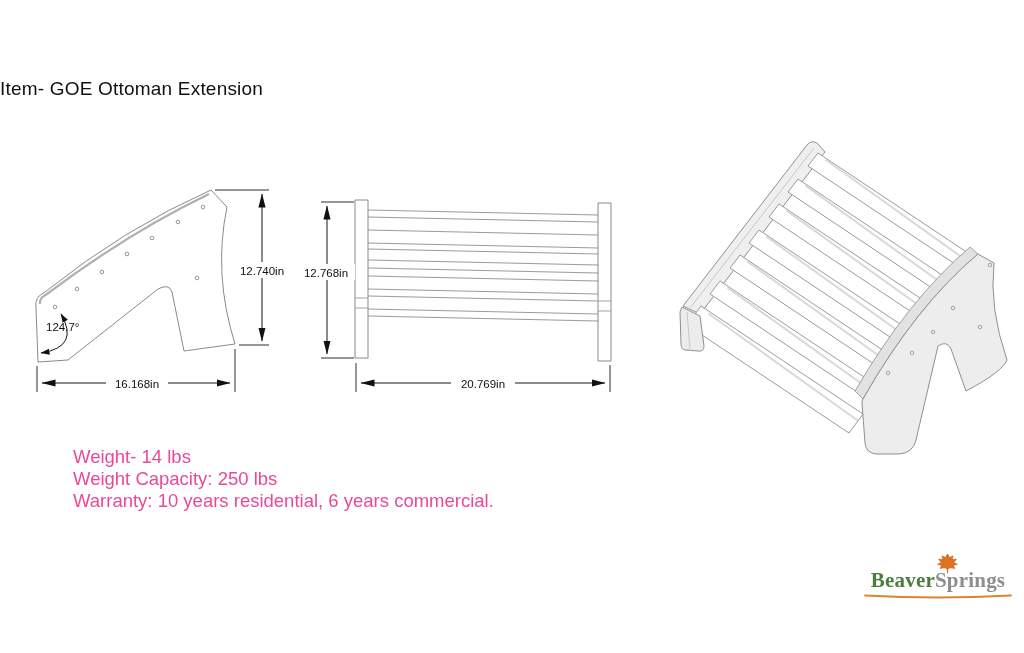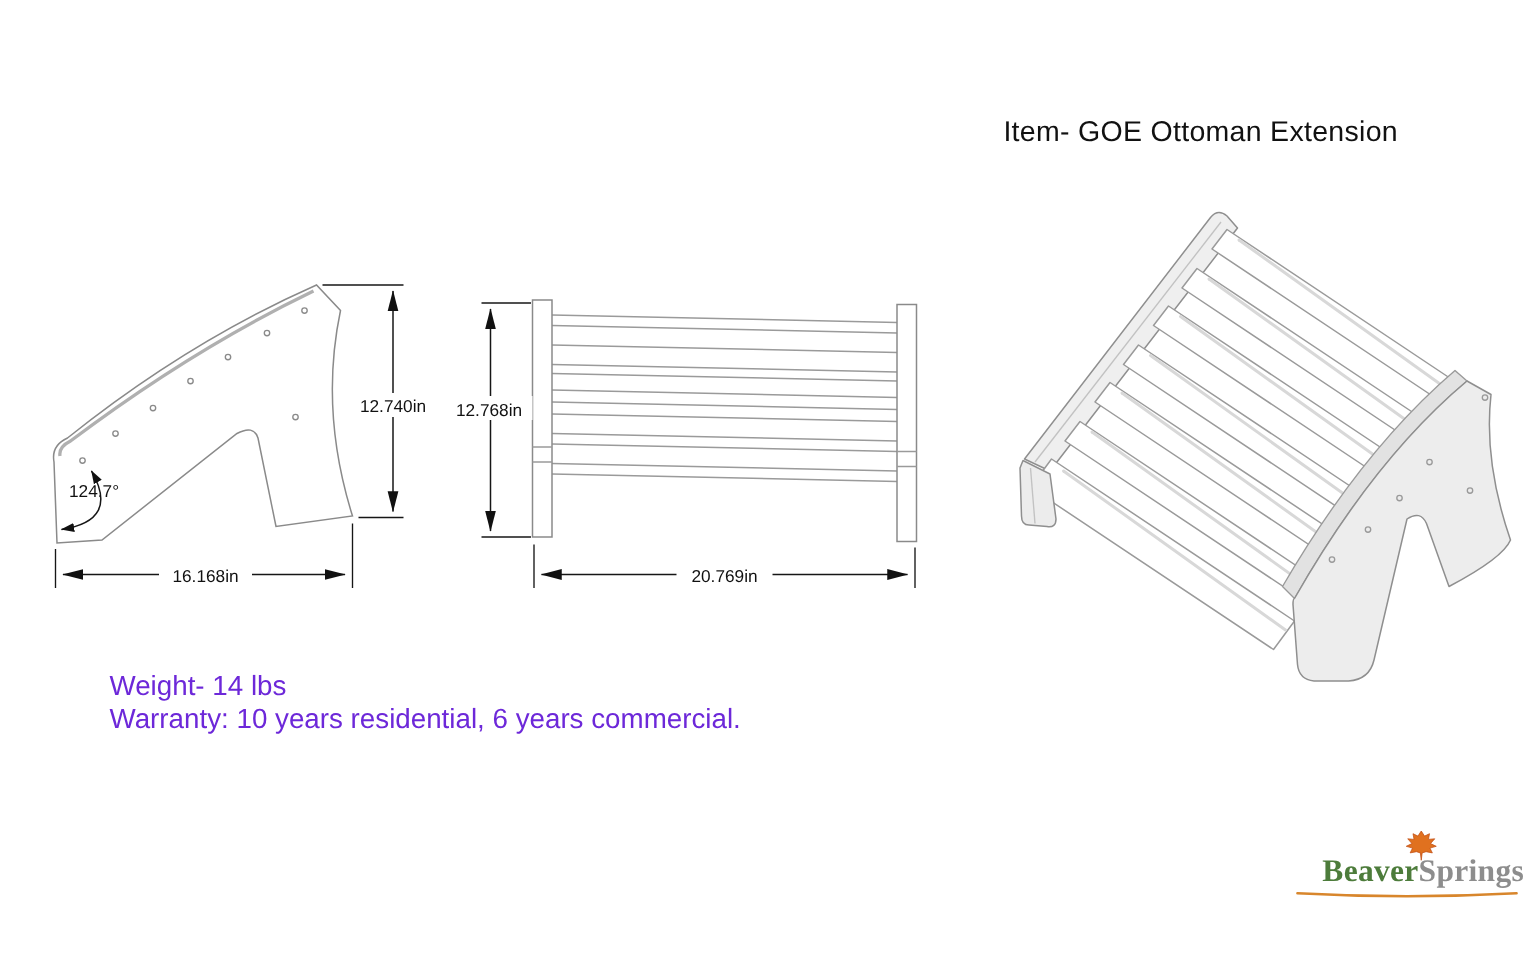--- a/index.html
+++ b/index.html
@@ -5,38 +5,38 @@
   html,body{margin:0;padding:0;background:#ffffff;}
   .sheet{
     position:relative;
     width:1024px;height:653px;
     background:#ffffff;
     overflow:hidden;
     font-family:"Liberation Sans", sans-serif;
   }
   .page-title{
     position:absolute;left:0;top:78px;width:932px;
-    text-align:right;
+    text-align:left;
     font-size:19px;color:#111;
     font-weight:400;letter-spacing:0.2px;
   }
   .drawing-svg{position:absolute;left:0;top:0;}
   .specs{
     position:absolute;left:73px;top:446px;
-    font-size:18.5px;line-height:22px;color:#6d28d9;
+    font-size:18.5px;line-height:22px;color:#ec4899;
   }
   .logo{
     position:absolute;left:860px;top:554px;width:156px;height:48px;
   }
   .logo-leaf{position:absolute;left:76px;top:0;width:23px;height:20px;}
   .logo-text{
     position:absolute;left:0;top:14px;width:100%;
     font-family:"Liberation Serif", serif;
     font-weight:bold;font-size:21px;letter-spacing:0.2px;
-    text-align:right;white-space:nowrap;
+    text-align:center;white-space:nowrap;
   }
   .logo-underline{position:absolute;left:4px;top:40px;width:148px;height:6px;}
   .dim-text{font-family:"Liberation Sans", sans-serif;font-size:11.5px;fill:#111;}
 </style>
 </head>
 <body>
 
 <div class="sheet">
 
   <div class="page-title">Item- GOE Ottoman Extension</div>
@@ -175,20 +175,21 @@
         <circle cx="933" cy="332" r="1.8"></circle>
           <circle cx="953" cy="308" r="1.8"></circle>
         <circle cx="980" cy="327" r="1.8"></circle>
           <circle cx="990" cy="265" r="1.8"></circle>
       </g>
     </g>
   </svg>
 
   <div class="specs">
     <div>Weight- 14 lbs</div>
+    <div>Weight Capacity: 250 lbs</div>
     <div>Warranty: 10 years residential, 6 years commercial.</div>
   </div>
 
   <div class="logo">
     <svg class="logo-leaf" viewBox="0 0 22 20">
       <path d="M11 0 L13.2 3.4 L16.5 1.8 L15.8 5.6 L20 5.2 L17.2 8.4 L21 10.2 L16.8 11.4 L18.4 14.6 L14.2 13.8 L11.6 14.6 L11 19.5 L10.4 14.6 L7.8 13.8 L3.6 14.6 L5.2 11.4 L1 10.2 L4.8 8.4 L2 5.2 L6.2 5.6 L5.5 1.8 L8.8 3.4 Z" fill="#e0711f" stroke="#c24f16" stroke-width="0.5"></path>
     </svg>
     <div class="logo-text">
       <span style="color:#4d7c3b;">Beaver</span><span style="color:#8d8d8d;">Springs</span>
     </div>

